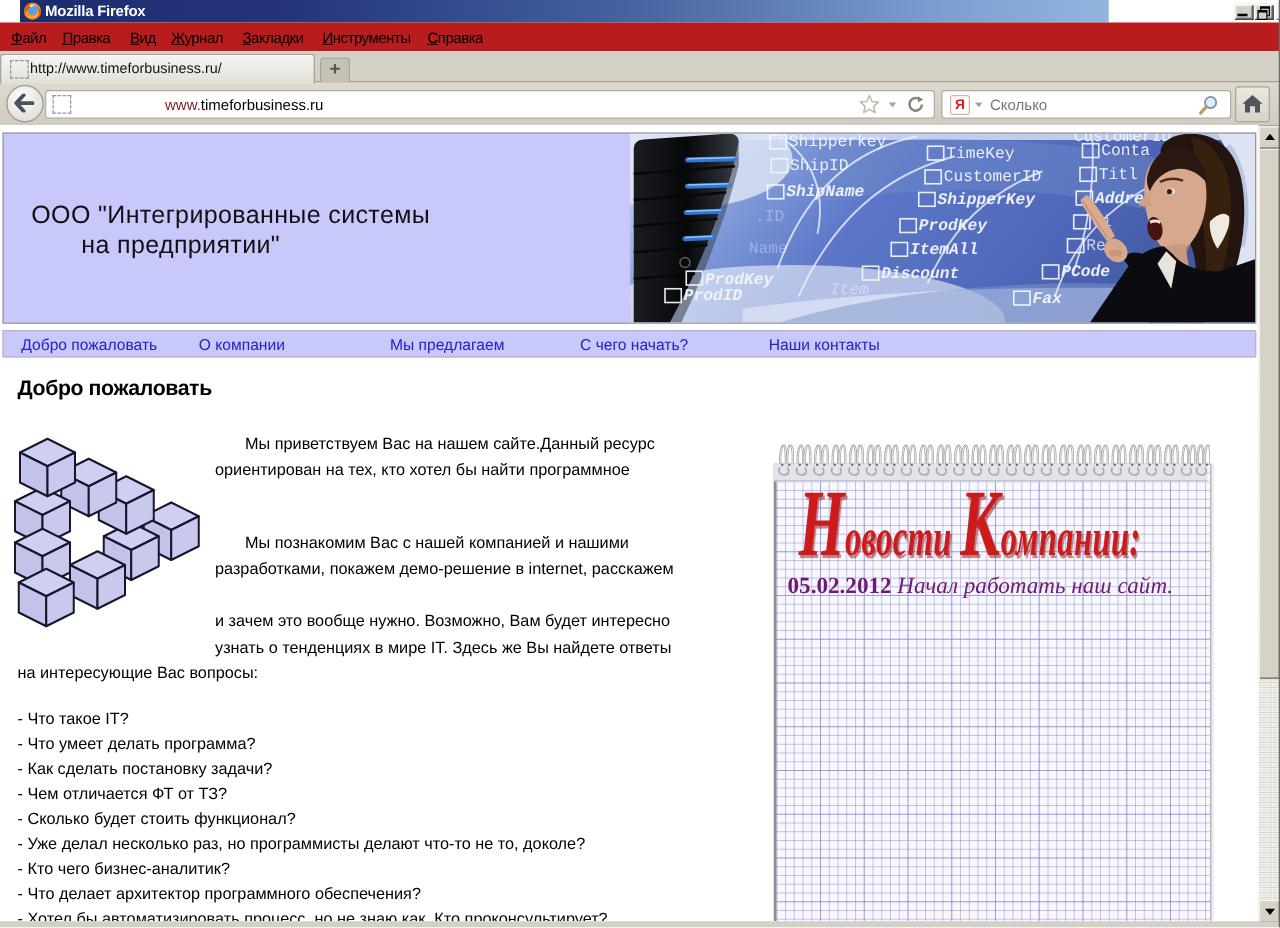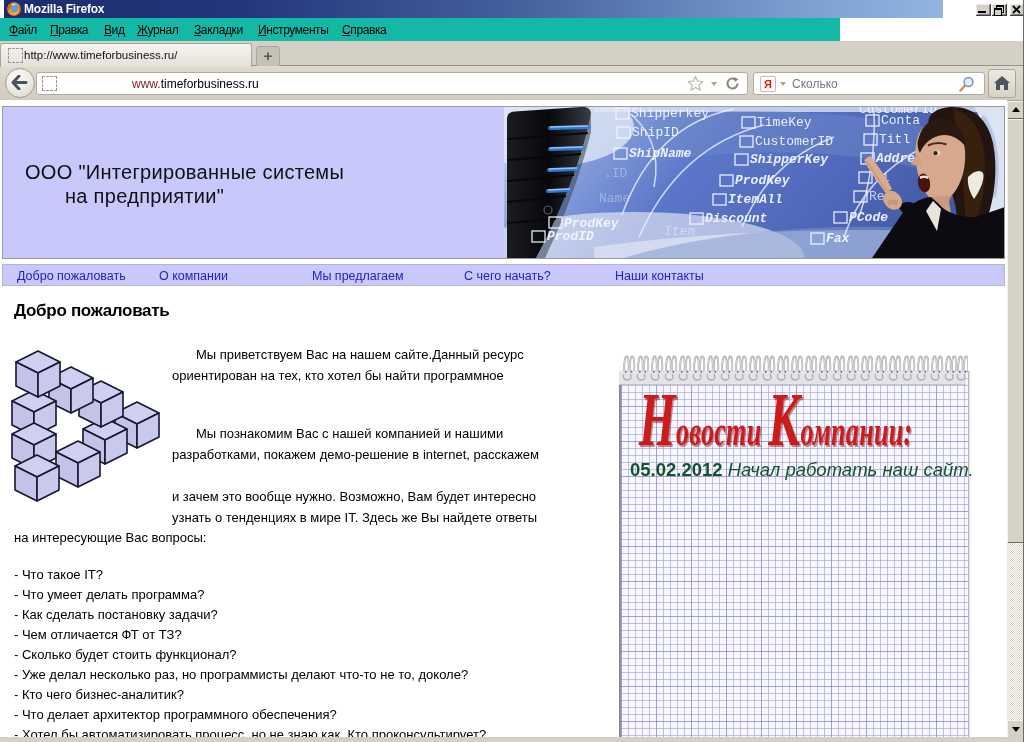--- a/index.html
+++ b/index.html
@@ -1,23 +1,23 @@
 <!DOCTYPE html>
 <html><head><meta charset="utf-8"><style>
 html,body{margin:0;padding:0;}
 body{width:1024px;height:742px;overflow:hidden;position:relative;background:#fff;
   font-family:"Liberation Sans",sans-serif;}
 .abs{position:absolute;}
 
-#titlebar{left:4px;top:0;width:939px;height:18px;
+#titlebar{left:16px;top:0;width:871px;height:18px;
   background:linear-gradient(90deg,#1b2c6e 0%,#24357c 25%,#45619e 55%,#7ba0d0 85%,#92b5e0 100%);}
 #titletxt{left:20px;top:2px;color:#fff;font-weight:bold;font-size:12px;letter-spacing:-0.2px;}
 .winbtn{top:3px;width:16px;height:13px;background:#d4d0c8;
   box-shadow:inset 1px 1px 0 #fff,inset -1px -1px 0 #404040,inset 2px 2px 0 #eceae5,inset -2px -2px 0 #808080;}
-#menubar{left:0;top:18px;width:840px;height:23px;background:#14b8a6;}
+#menubar{left:0;top:18px;width:1024px;height:23px;background:#b91c1c;}
 .menu{top:5px;font-size:12px;letter-spacing:-0.4px;color:#000;}
 #tabbar{left:0;top:41px;width:1024px;height:24px;background:#d4d0c5;border-bottom:1px solid #97938a;}
 #tab1{left:0;top:2px;width:250px;height:23px;background:linear-gradient(#f6f5f1,#e2e0d7);
   border:1px solid #a9a59a;border-bottom:none;border-radius:3px 3px 0 0;z-index:2;}
 #tabfav{left:7px;top:4px;width:13px;height:13px;border:1px dashed #999;}
 #tabtxt{left:23px;top:5px;font-size:11.5px;color:#111;}
 #newtab{left:256px;top:5px;width:22px;height:19px;background:#c5c1b4;border:1px solid #aaa69a;border-radius:3px;
   text-align:center;font-size:15px;font-weight:bold;color:#555;line-height:17px;}
 #navbar{left:0;top:66px;width:1024px;height:34px;background:linear-gradient(#dedacf,#d0ccc1);border-bottom:1px solid #a9a59d;}
 #backbtn{left:5px;top:2px;width:28px;height:28px;border-radius:50%;
@@ -45,21 +45,21 @@
     linear-gradient(to bottom,rgba(132,132,208,0.55) 1px,transparent 1px),
     linear-gradient(to right,rgba(148,148,216,0.55) 1px,transparent 1px),
     linear-gradient(to bottom,rgba(148,148,216,0.55) 1px,transparent 1px);
   background-size:35px 35px,35px 35px,7px 7px,7px 7px;
   border-left:2px solid #8d8d95;border-right:1px solid #b5b5bd;
   box-shadow:1px 0 2px rgba(0,0,0,0.15);}
 #papertop{left:619px;top:271px;width:347px;height:13px;background:#e3e3ea;border-bottom:1px solid #c6c6ce;}
 #newshead{left:639px;top:281px;transform:scaleX(0.62);transform-origin:left top;font-family:"Liberation Serif",serif;font-style:italic;font-weight:bold;
   font-size:42px;color:#cd1a1a;text-shadow:2px 2px 1px rgba(130,15,15,0.5);letter-spacing:0.5px;white-space:nowrap;line-height:76px;}
 #newshead .cap{font-size:76px;}
-#newsline{left:630px;top:359px;font-family:Liberation Sans, sans-serif;font-size:18.5px;color:#14532d;white-space:nowrap;}
+#newsline{left:630px;top:359px;font-family:Liberation Serif, serif;font-size:18.5px;color:#701a75;white-space:nowrap;}
 
 #sb{left:1007px;top:101px;width:17px;height:637px;
   background:conic-gradient(#fff 25%,#d8d4c8 0 50%,#fff 0 75%,#d8d4c8 0);background-size:2px 2px;}
 .sbtn{left:0;width:17px;background:#d6d2c6;box-shadow:inset 1px 1px 0 #f5f3ee,inset -1px -1px 0 #6a675e;}
 #sbthumb{left:0;top:18px;width:17px;height:424px;background:#d6d2c6;
   box-shadow:inset 1px 1px 0 #f5f3ee,inset -1px -1px 0 #6a675e;}
 #bottomedge{left:0;top:737px;width:1024px;height:5px;background:#d4d0c8;}
 #rightedge{left:1023px;top:0;width:1px;height:742px;background:#6a6a6a;}
 .tri-up{width:0;height:0;border-left:4px solid transparent;border-right:4px solid transparent;border-bottom:5px solid #000;}
 .tri-down{width:0;height:0;border-left:4px solid transparent;border-right:4px solid transparent;border-top:5px solid #000;}

